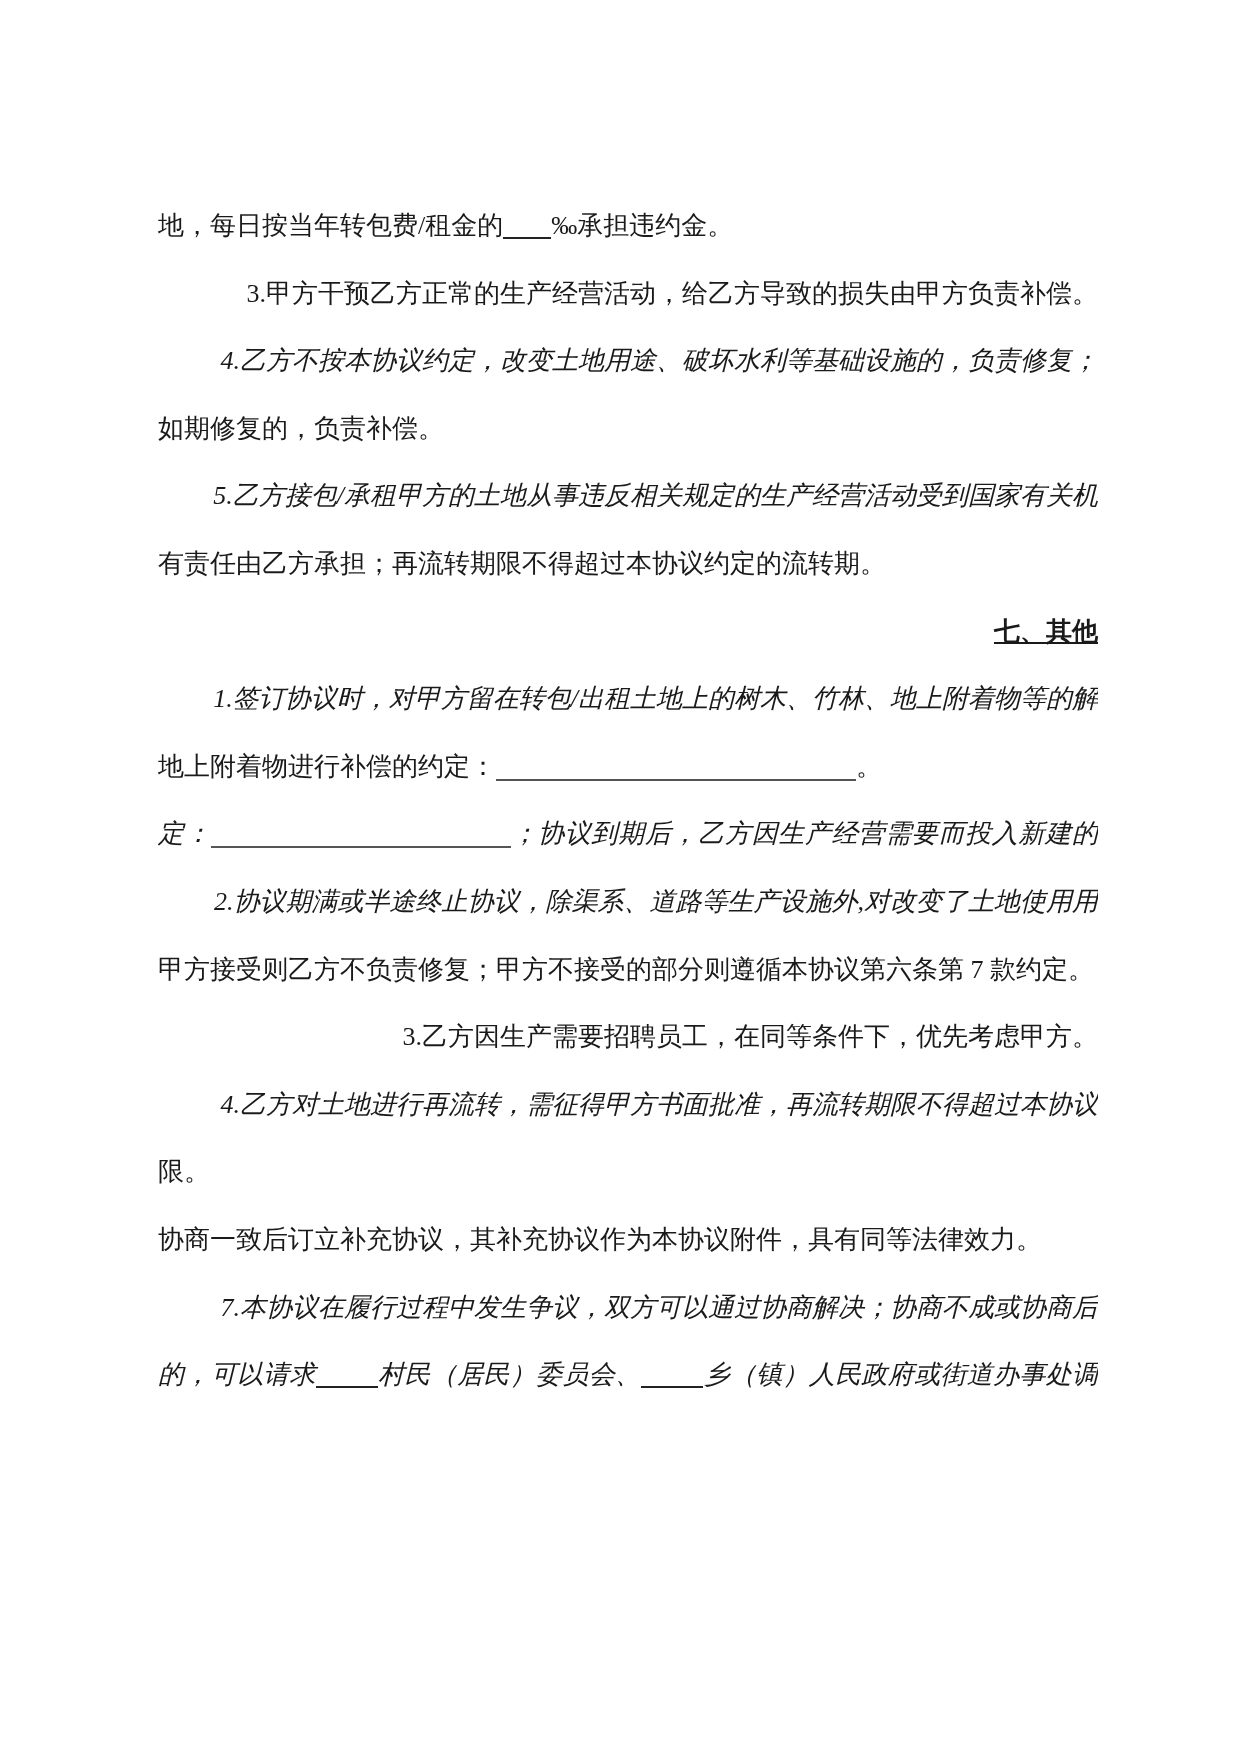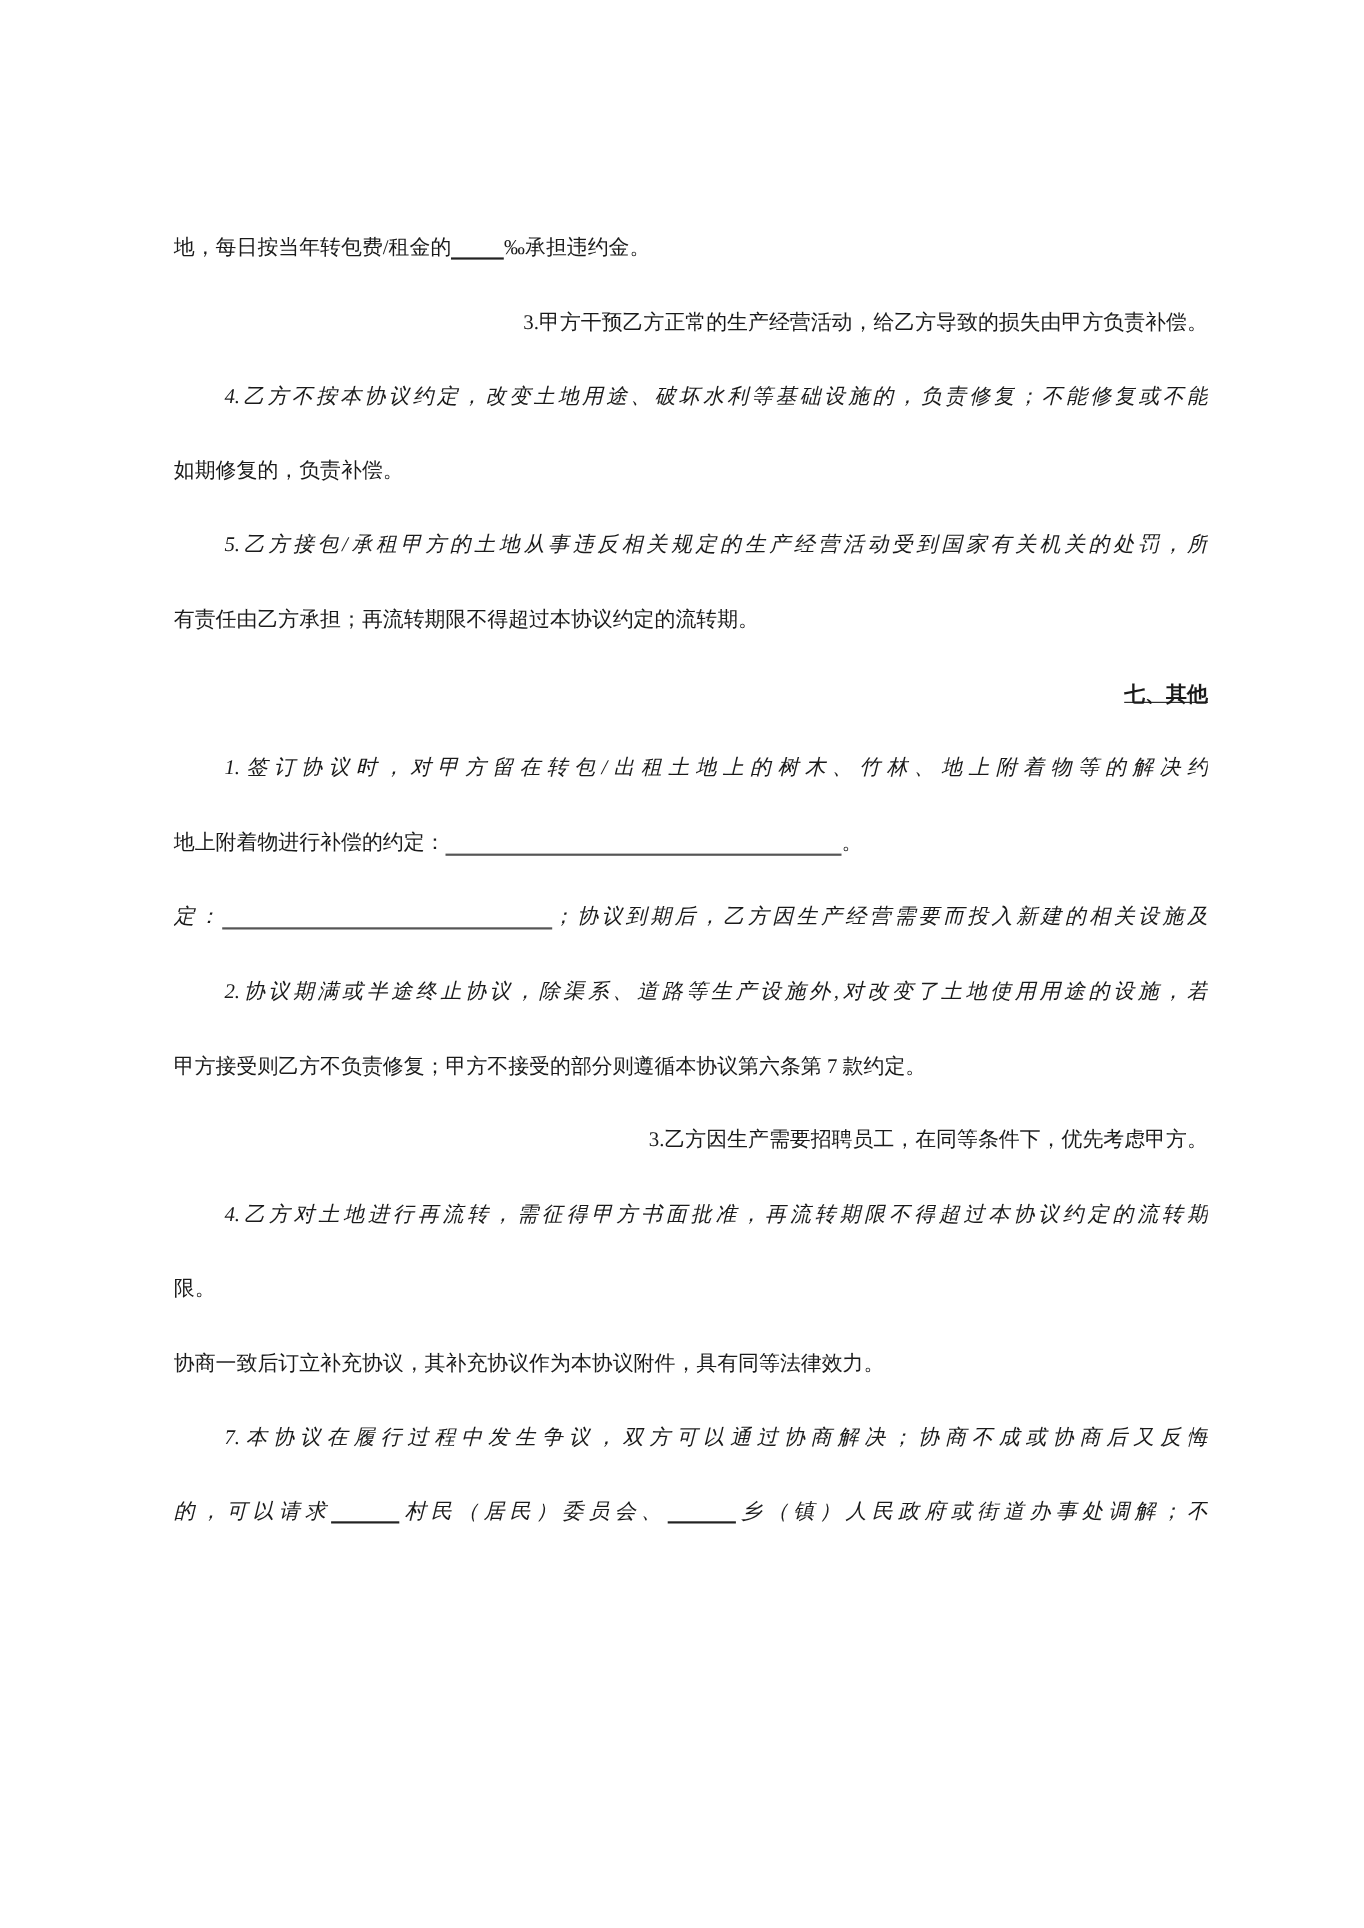--- a/index.html
+++ b/index.html
@@ -17,21 +17,21 @@
   }
   .doc {
     position: absolute;
     top: 192px;
     left: 158px;
     width: 940px;
   }
   .line {
     height: 67.6px;
     line-height: 67.6px;
-    font-size: 19px;
+    font-size: 26px;
     white-space: nowrap;
     overflow: visible;
     text-align: left;
   }
   .line.justify {
     white-space: normal;
     text-align: justify;
     text-align-last: justify;
     height: 67.6px;
     overflow: hidden;

